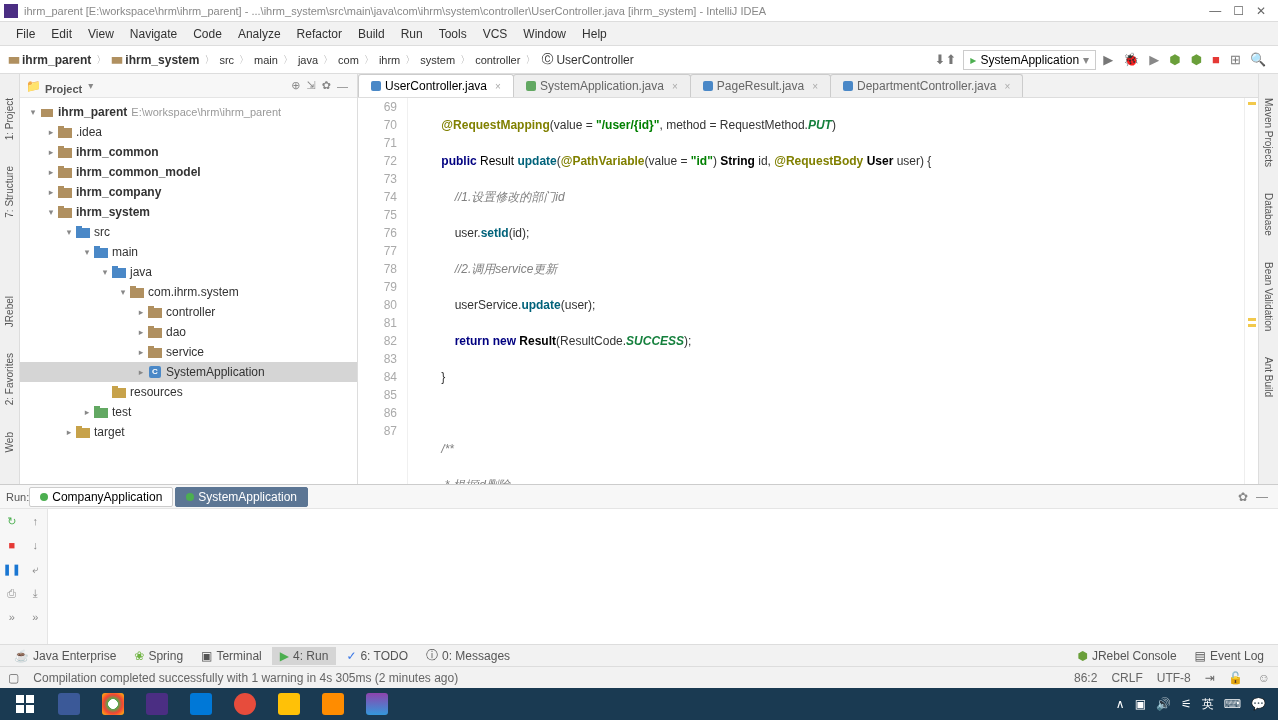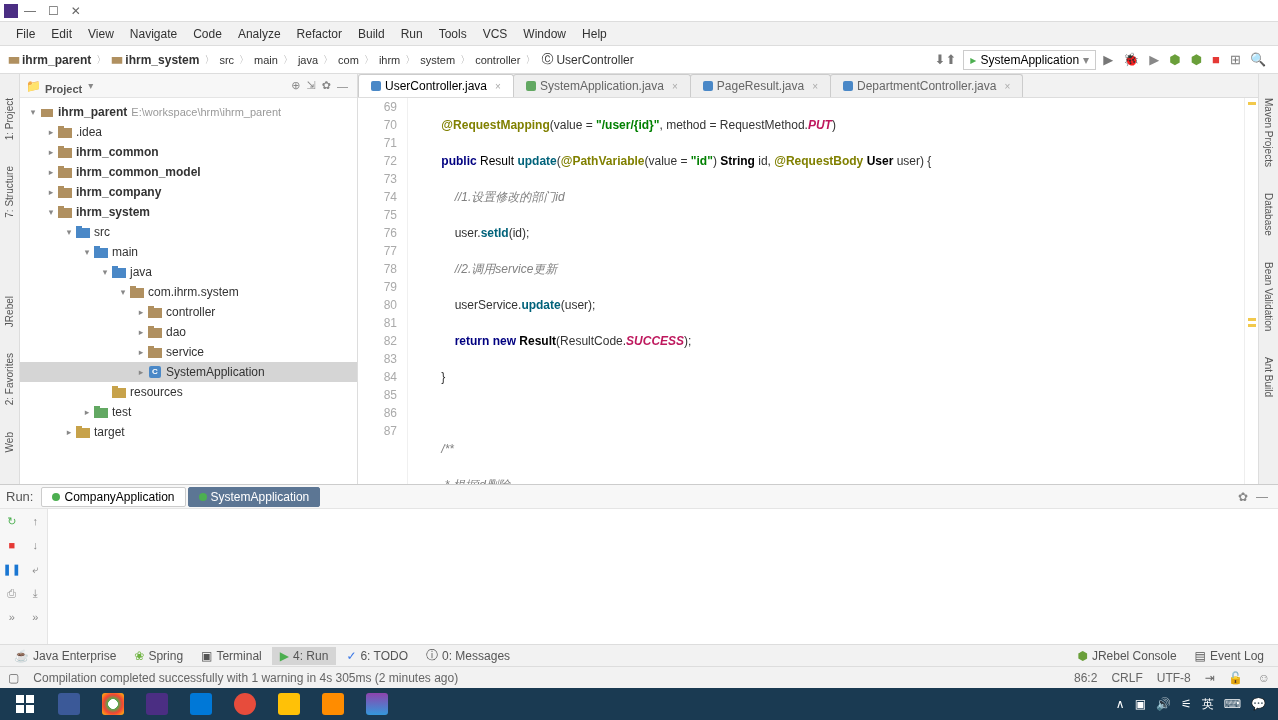--- a/index.html
+++ b/index.html
@@ -50,26 +50,26 @@
 .editor-tab.inactive { background: #efefef; color: #666; }
 .code-area { flex: 1; display: flex; overflow: hidden; font-family: "Consolas", monospace; font-size: 13px; line-height: 18px; }
 .gutter { width: 50px; text-align: right; padding-right: 10px; color: #aaa; background: #fff; border-right: 1px solid #f0f0f0; padding-top: 0; }
 .gutter div { height: 18px; }
 .code-lines { flex: 1; padding-left: 20px; white-space: pre; color: #333; overflow: hidden; position: relative; }
 .code-lines .line { height: 18px; }
 .kw { color: #000080; font-weight: bold; }
 .ann { color: #808000; font-weight: bold; }
 .str { color: #008000; font-weight: bold; }
 .com { color: #808080; font-style: italic; }
-.fld { color: #be185d; font-weight: bold; font-style: italic; }
+.fld { color: #15803d; font-weight: bold; font-style: italic; }
 .mth { color: #00627a; }
 .cls { color: #000; font-weight: normal; }
 .bottom-panel { height: 160px; background: #fff; border-top: 1px solid #ccc; display: flex; flex-direction: column; }
 .run-header { height: 24px; display: flex; align-items: center; padding: 0 6px; background: #f7f7f7; border-bottom: 1px solid #e5e5e5; }
-.run-header .rh-title { font-size: 13px; color: #555; margin-right: 8px; }
+.run-header .rh-title { font-size: 11px; color: #555; }
 .run-tab { padding: 2px 10px; border: 1px solid #ccc; background: #fff; font-size: 11px; margin-right: 2px; border-radius: 2px; display: flex; align-items: center; gap: 4px; }
 .run-tab.active { background: #5c7694; color: #fff; border-color: #5c7694; }
 .run-tab .dot { width: 8px; height: 8px; border-radius: 50%; background: #4caf50; }
 .run-header .rh-spacer { flex: 1; }
 .run-header .rh-icon { color: #888; padding: 0 4px; cursor: default; }
 .run-body { flex: 1; display: flex; }
 .run-toolbar { width: 48px; background: #f7f7f7; border-right: 1px solid #e5e5e5; display: flex; flex-direction: column; }
 .run-toolbar .rt-row { display: flex; height: 24px; }
 .run-toolbar .rt-btn { width: 24px; height: 24px; display: flex; align-items: center; justify-content: center; font-size: 11px; color: #888; cursor: default; }
 .run-toolbar .rt-btn.green { color: #4caf50; }
@@ -89,20 +89,21 @@
 .taskbar .spacer { flex: 1; }
 .taskbar .tray { display: flex; align-items: center; gap: 10px; color: #fff; font-size: 10px; padding-right: 8px; }
 .marker-strip { width: 14px; background: #fff; border-left: 1px solid #eee; position: relative; }
 .marker-strip .mk { position: absolute; right: 2px; width: 8px; height: 3px; }
 </style>
 </head>
 <body>
 
 <div class="titlebar">
   <div class="app-icon"></div>
+  <div class="title-text">ihrm_parent [E:\workspace\hrm\ihrm_parent] - ...\ihrm_system\src\main\java\com\ihrm\system\controller\UserController.java [ihrm_system] - IntelliJ IDEA</div>
   <div class="win-controls">
     <span>—</span>
     <span>☐</span>
     <span>✕</span>
   </div>
 </div>
 
 <div class="menubar">
   <span>File</span>
   <span>Edit</span>

